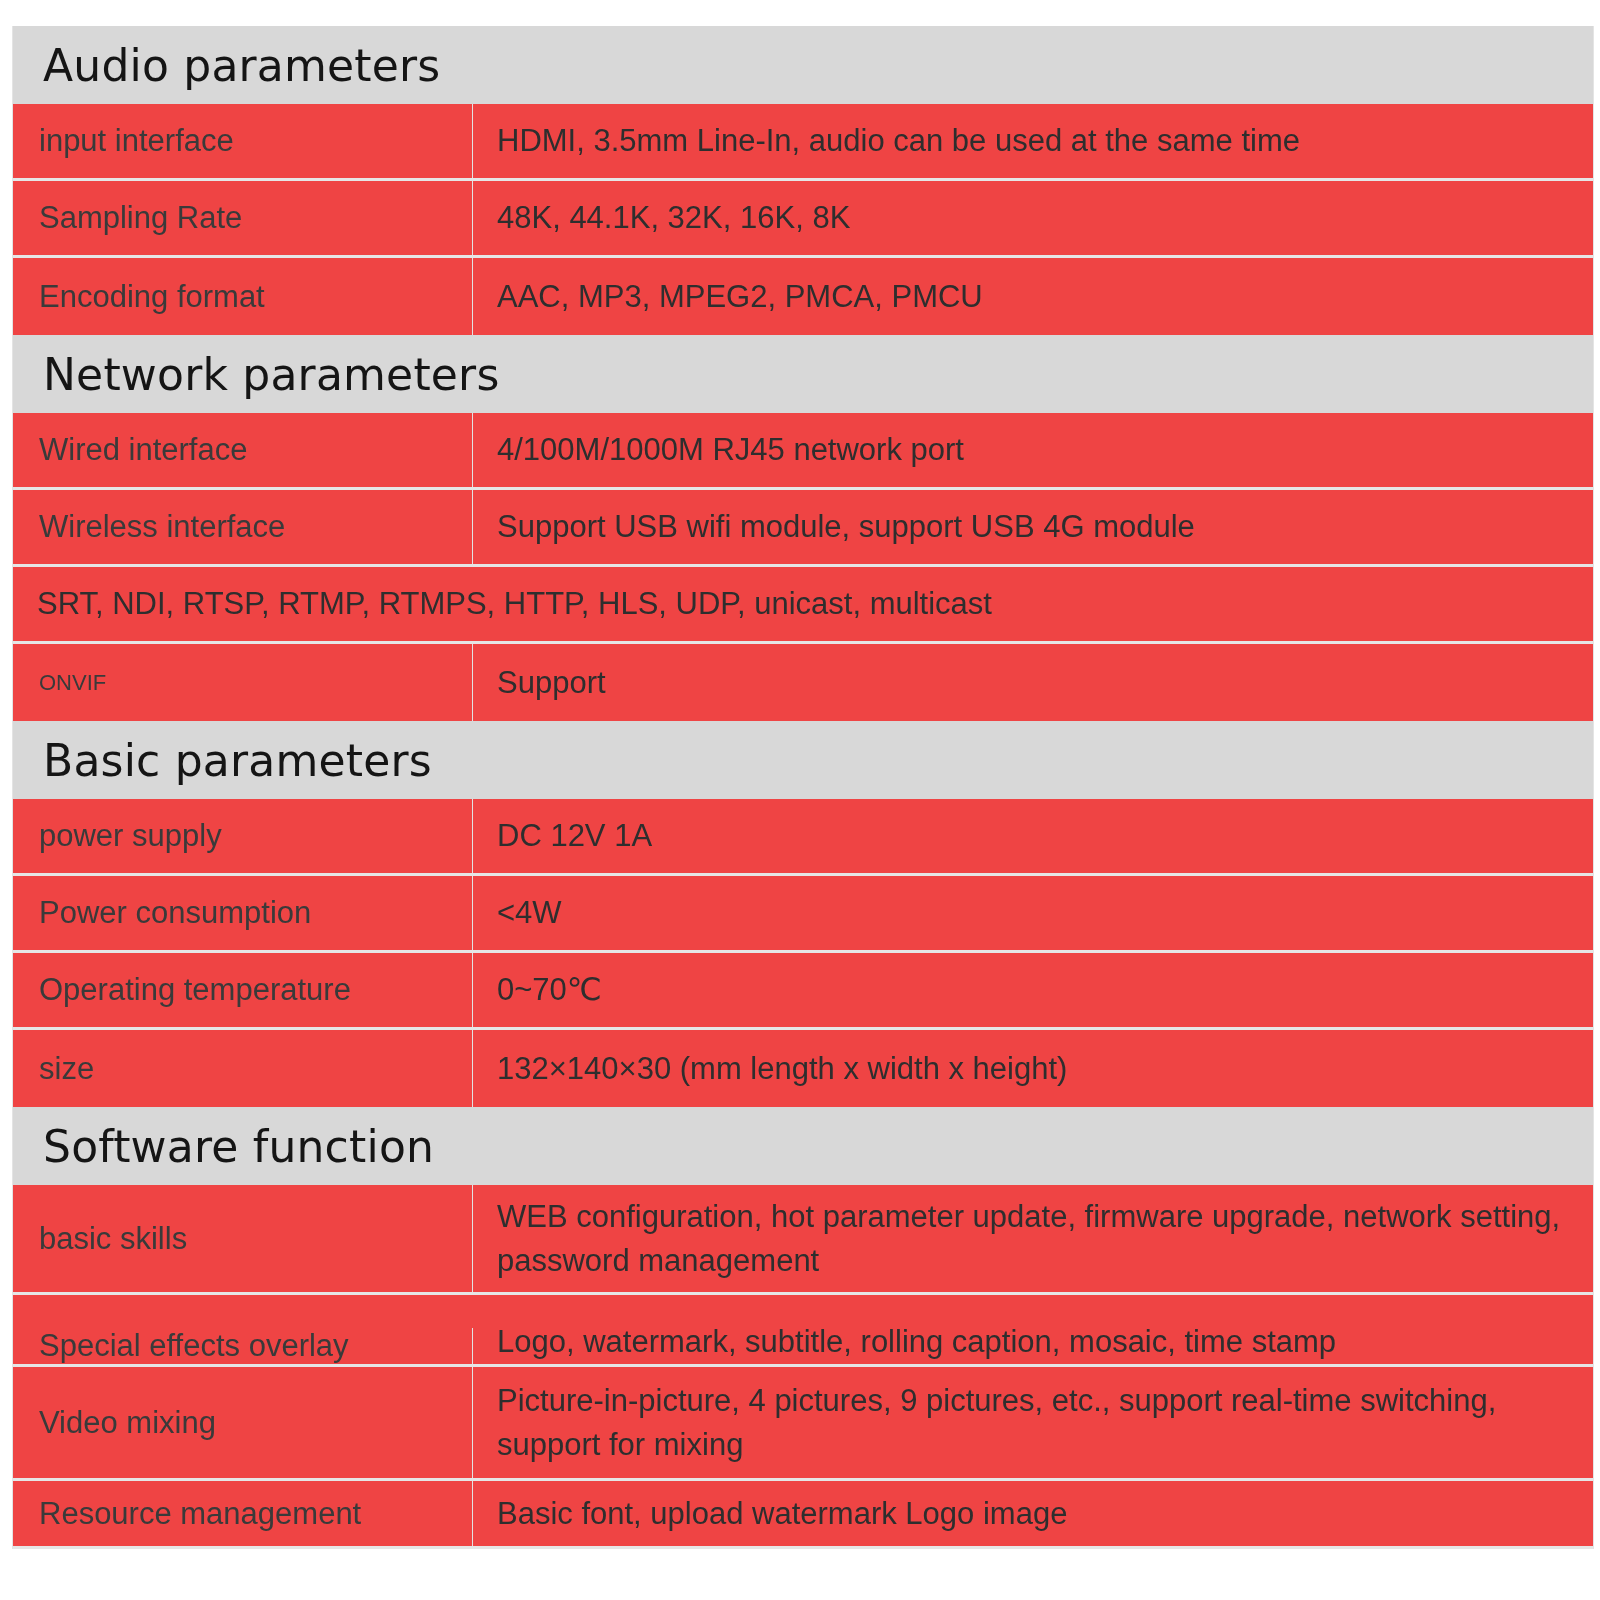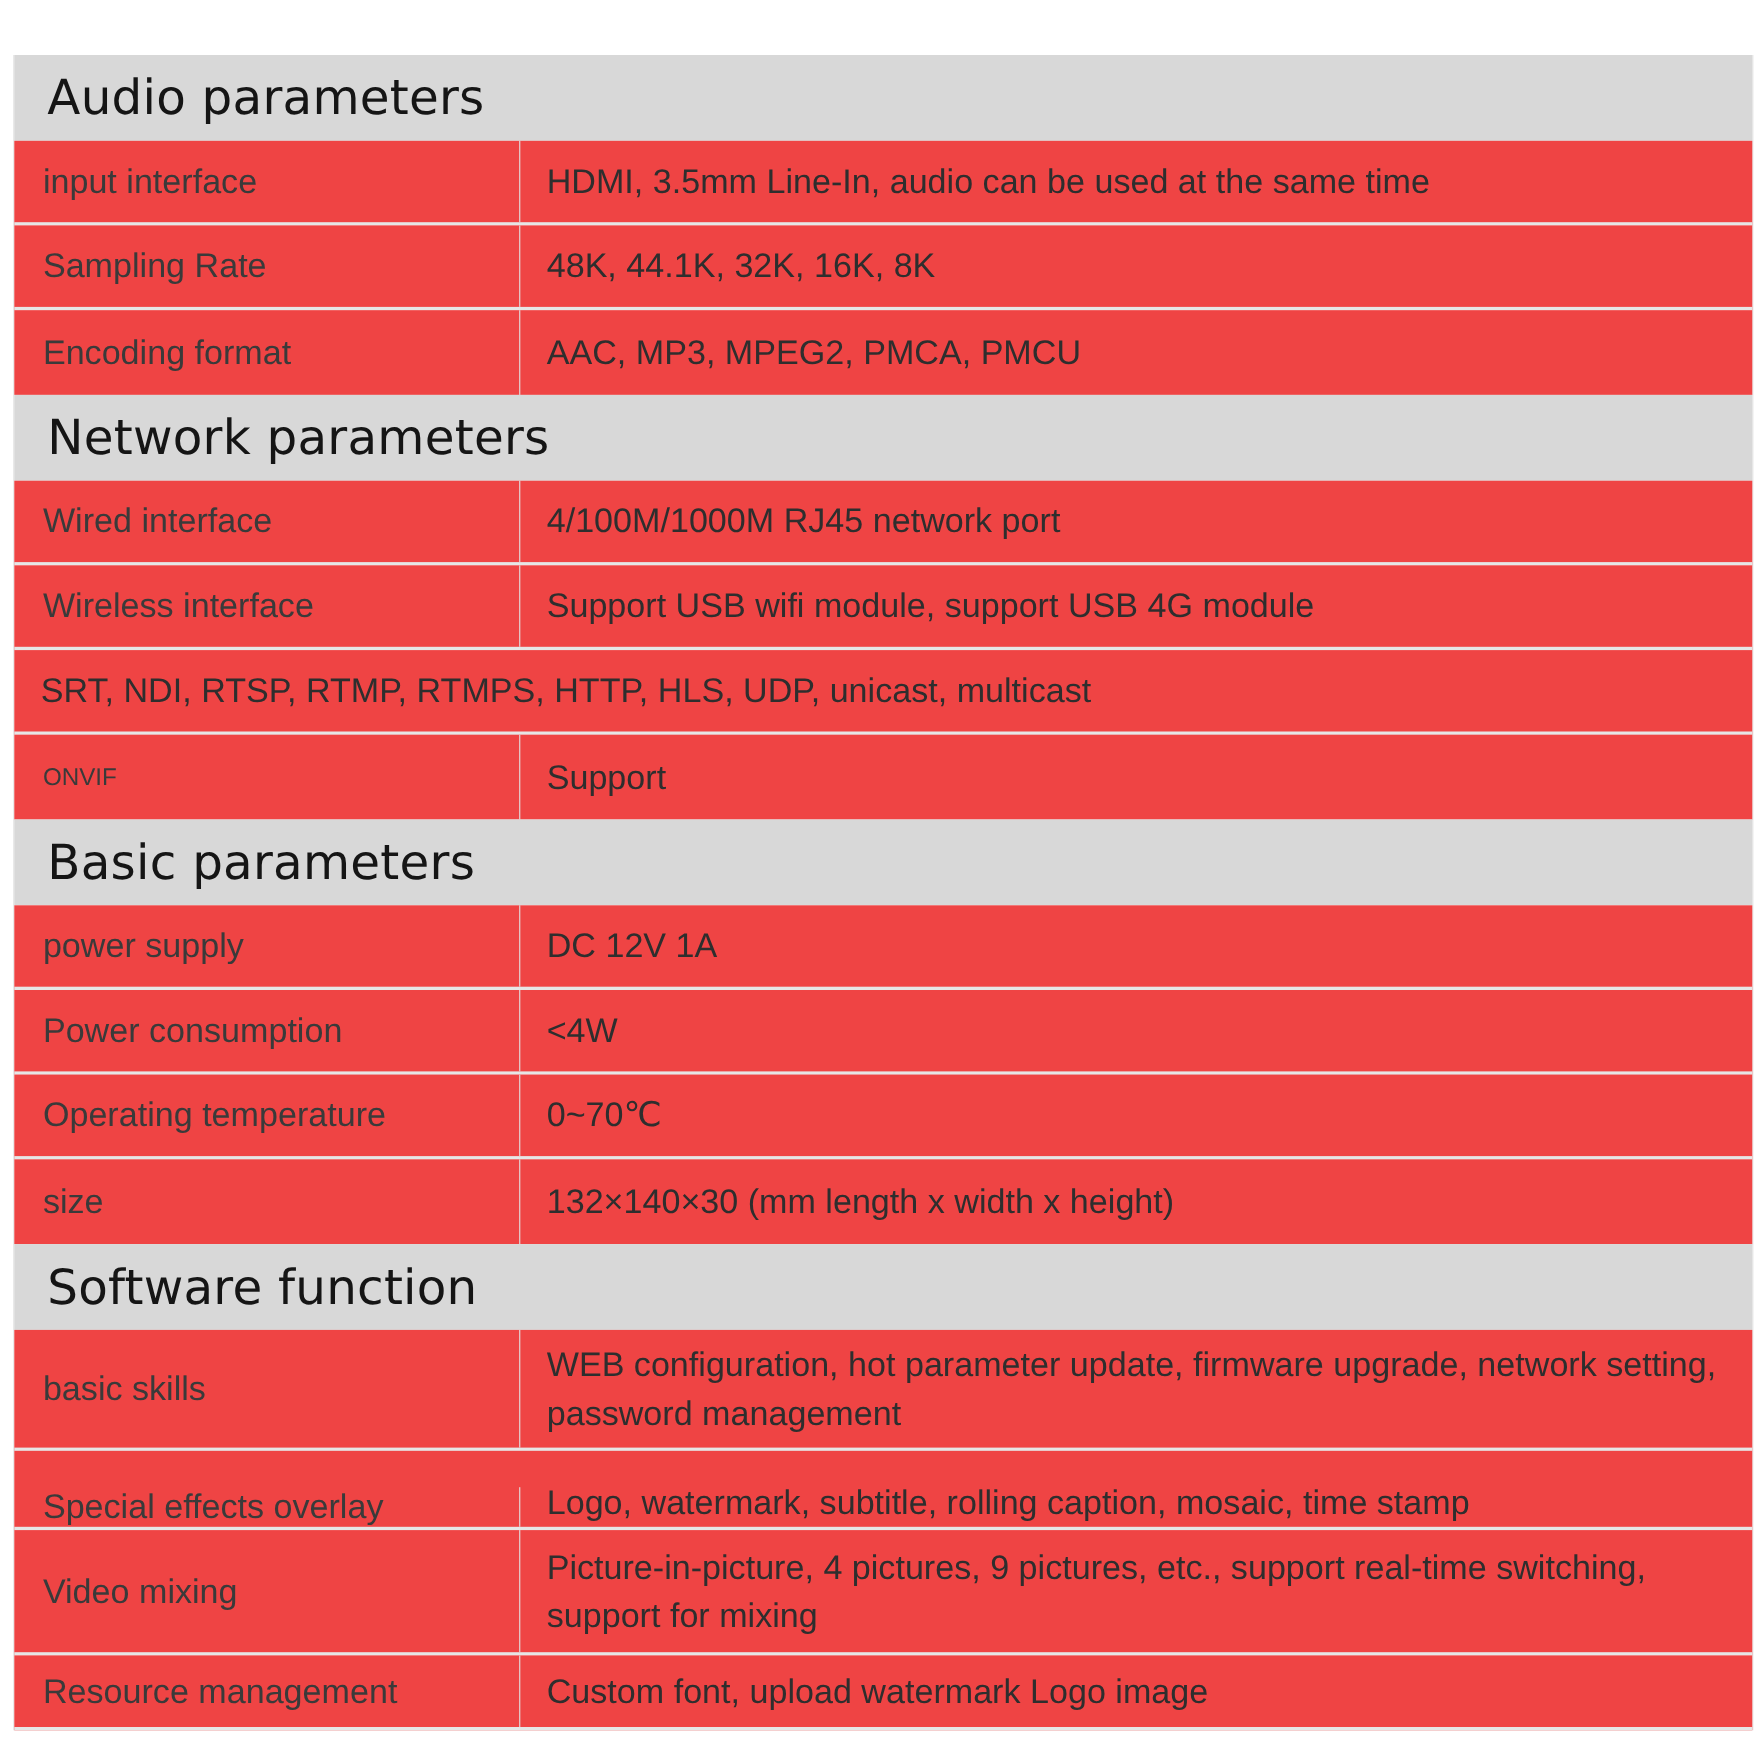--- a/index.html
+++ b/index.html
@@ -15,21 +15,20 @@
       font-family: "Liberation Sans", "DejaVu Sans", sans-serif;
       color: #2b2b2b;
     }
     .spec-table {
       position: absolute;
       left: 12px;
       top: 26px;
       width: 1580px;
       border-left: 1px solid #e4e4e4;
       border-right: 1px solid #e4e4e4;
-      margin-top: 24px;
     }
     .section-header {
       height: 78px;
       background: #d8d8d8;
       display: flex;
       align-items: center;
       padding-left: 30px;
       box-sizing: border-box;
     }
     .section-title {
@@ -149,16 +148,16 @@
   <div class="row h72">
     <div class="cell-label">Special effects overlay</div>
     <div class="cell-value">Logo, watermark, subtitle, rolling caption, mosaic, time stamp</div>
   </div>
   <div class="row h114">
     <div class="cell-label">Video mixing</div>
     <div class="cell-value">Picture-in-picture, 4 pictures, 9 pictures, etc., support real-time switching, support for mixing</div>
   </div>
   <div class="row h76">
     <div class="cell-label">Resource management</div>
-    <div class="cell-value">Custom font, upload watermark Logo image</div>
+    <div class="cell-value">Basic font, upload watermark Logo image</div>
   </div>
 
 </div>
 
 </body></html>

